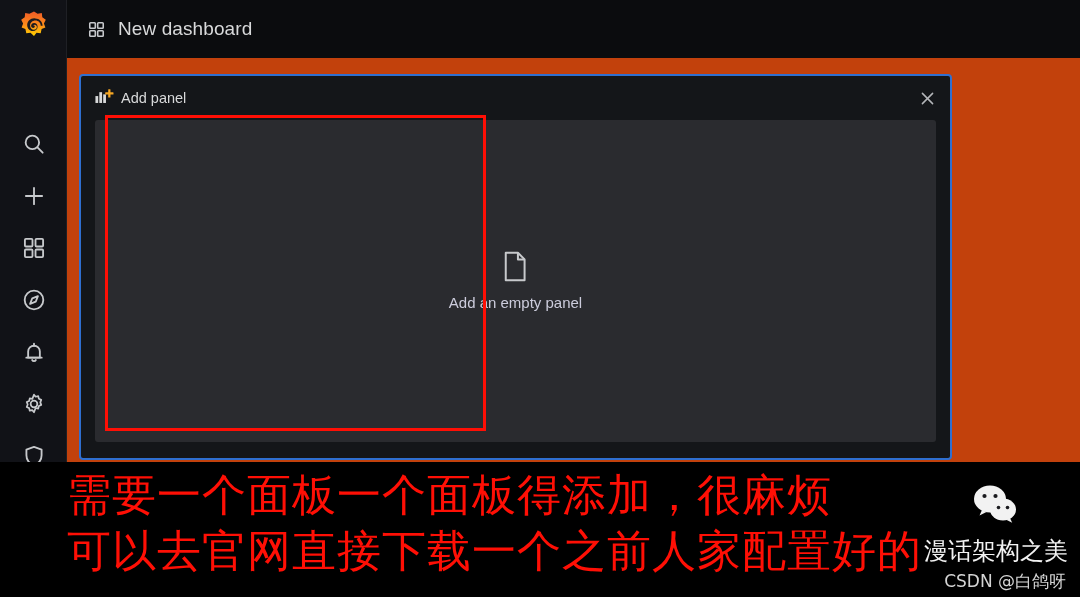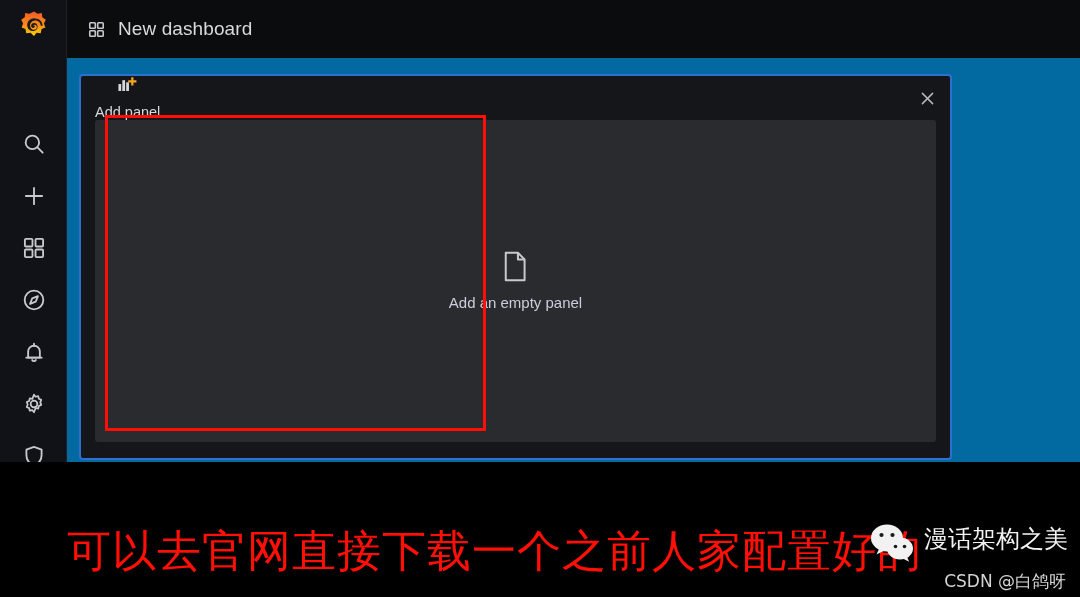--- a/index.html
+++ b/index.html
@@ -12,21 +12,21 @@
     width: 1080px;
     height: 597px;
     overflow: hidden;
     font-family: "Liberation Sans", "DejaVu Sans", sans-serif;
     -webkit-font-smoothing: antialiased;
   }
   .app {
     position: relative;
     width: 1080px;
     height: 597px;
-    background: #0369a1;
+    background: #c2410c;
   }
 
   
   .sidebar {
     position: absolute;
     left: 0; top: 0;
     width: 67px; height: 597px;
     background: #111217;
     border-right: 1px solid #1f2025;
     box-sizing: border-box;
@@ -79,21 +79,21 @@
     border-radius: 4px;
     background: #141619;
   }
   .ap-header {
     position: relative;
     height: 44px;
     display: flex; align-items: center;
     padding: 0 12px 0 14px;
   }
   .ap-title-wrap {
-    display: flex; align-items: center; gap: 7px; flex-direction: column;
+    display: flex; align-items: center; gap: 7px;
   }
   .ap-title {
     color: #d8d9da;
     font-size: 14.5px;
   }
   .ap-close {
     position: absolute;
     right: 12px; top: 50%;
     transform: translateY(-50%);
     width: 22px; height: 22px;
@@ -163,22 +163,23 @@
   .anno-line-2 { top: 60px; }
 
   
   .watermark {
     position: absolute;
     right: 12px; bottom: 4px;
     z-index: 9;
     text-align: right;
   }
   .wm-row {
-    display: flex; gap: 7px;
+    display: flex; align-items: center; gap: 7px;
     justify-content: flex-end;
+    flex-direction: column;
   }
   .wm-name {
     color: #f2f2f2;
     font-family: "DejaVu Sans", "Liberation Sans", sans-serif;
     font-size: 24px;
     text-shadow: 0 0 4px rgba(0,0,0,0.9);
   }
   .wm-credit {
     color: #d4d4d4;
     font-family: "DejaVu Sans", "Liberation Sans", sans-serif;
@@ -331,20 +332,21 @@
         <span class="card-label">Add an empty panel</span>
       </div>
 
 
     </div>
   </div>
 
   <div class="red-box"></div>
 
   <div class="annotations">
+    <div class="anno-line anno-line-1">需要一个面板一个面板得添加，很麻烦</div>
     <div class="anno-line anno-line-2">可以去官网直接下载一个之前人家配置好的</div>
   </div>
 
   <div class="watermark">
     <div class="wm-row">
       <span>
         <svg width="48" height="40" viewBox="0 0 48 40">
           <ellipse cx="18" cy="15" rx="16" ry="13.5" fill="#f2f2f2"></ellipse>
           <path d="M10 26l-2.5 5.5 7-3.5z" fill="#f2f2f2"></path>
           <circle cx="12.5" cy="12" r="2.1" fill="#1b1b1f"></circle>

